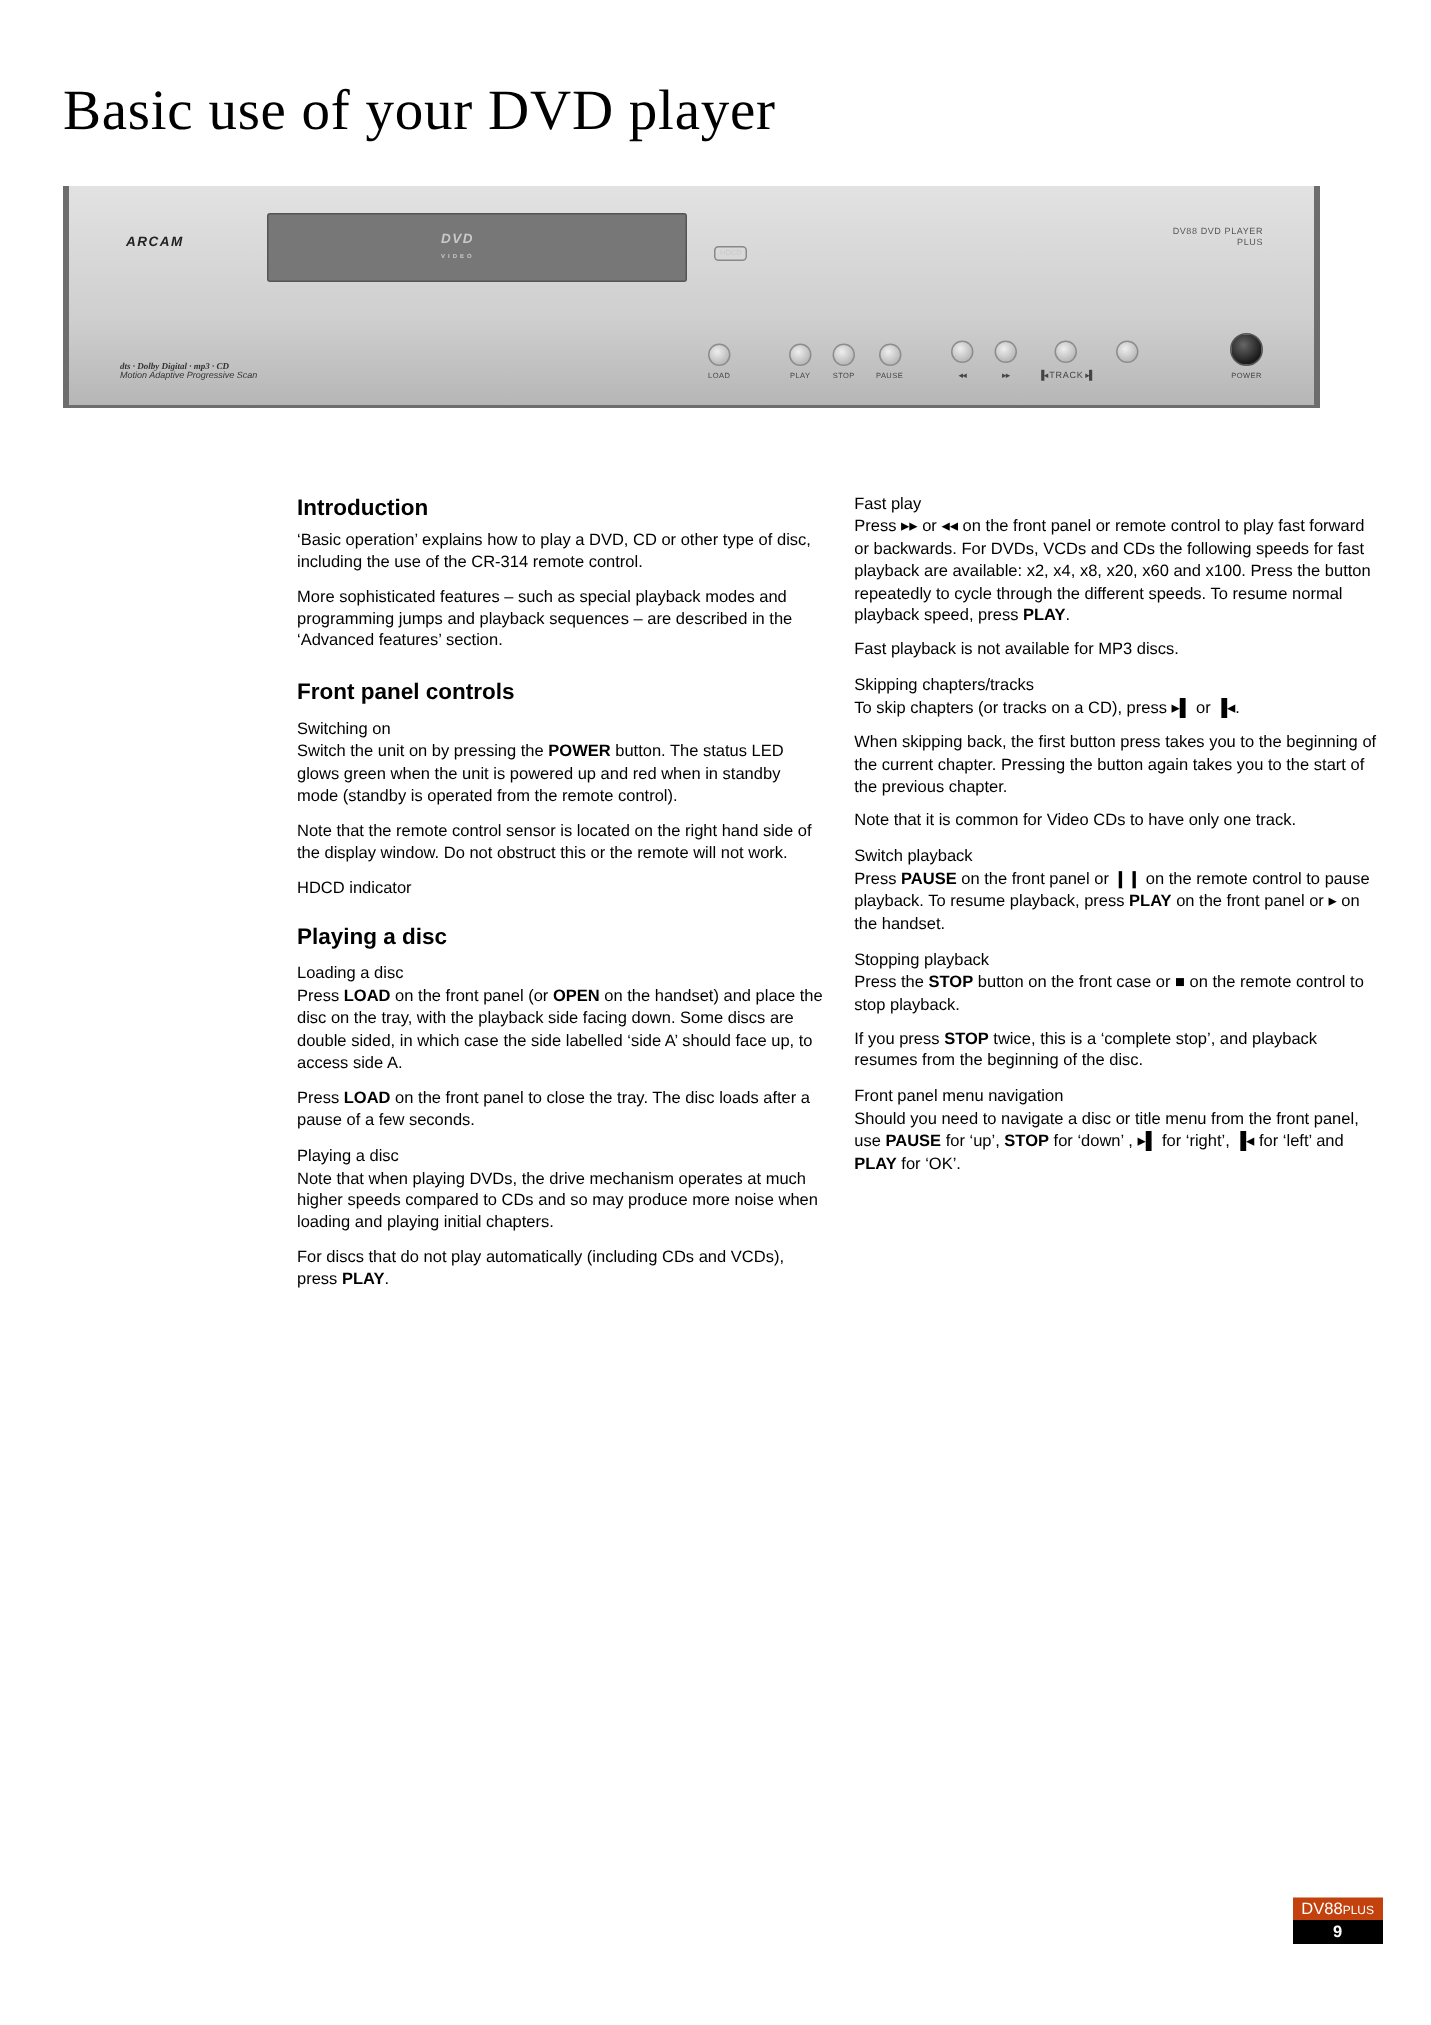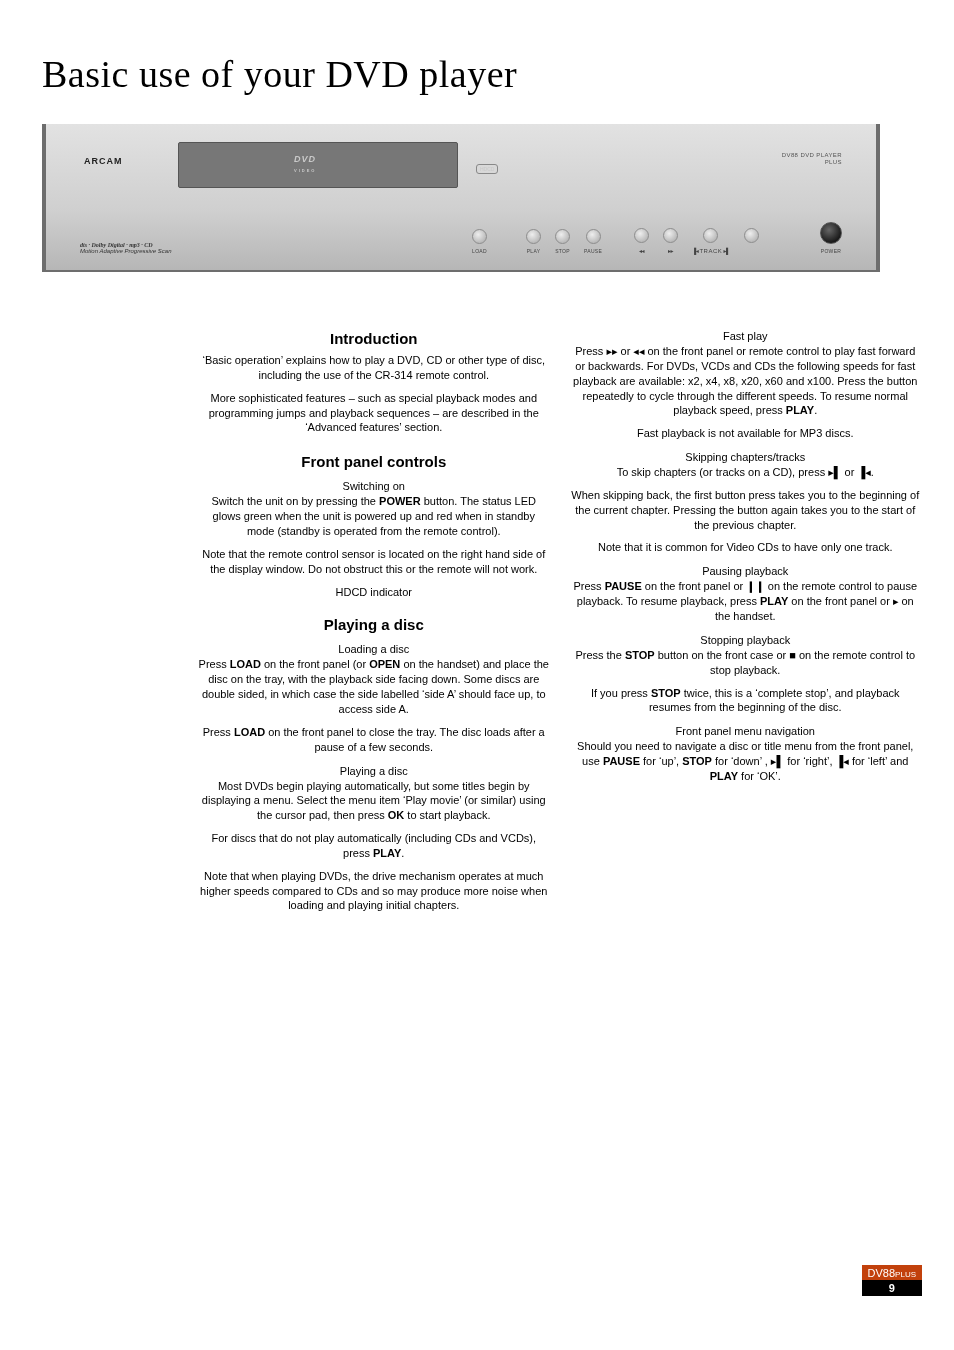--- a/index.html
+++ b/index.html
@@ -30,20 +30,21 @@
     position: relative;
     font-family: Arial, sans-serif;
   }
   .device .brand {
     position: absolute;
     left: 38px; top: 32px;
     font-size: 9px;
     font-weight: 700;
     letter-spacing: 1px;
     color: #222;
+    font-style: italic;
   }
   .device .tray {
     position: absolute;
     left: 132px; top: 18px;
     width: 280px; height: 46px;
     background: #777;
     border: 1px solid #555;
     border-radius: 2px;
   }
   .device .tray-logo {
@@ -97,21 +98,20 @@
     border: 1.5px solid #555;
   }
   .device .plabel { font-size: 5px; letter-spacing: 0.3px; color: #444; white-space: nowrap; }
   .device .picon { font-size: 6px; color: #444; letter-spacing: -0.5px; }
 
   
   .content {
     margin: 58px 33px 0 42px;
     display: flex;
     gap: 20px;
-    text-align: center;
   }
   .col { flex: 1; min-width: 0; }
   .col.leftpad { margin-left: 156px; }
   .content h2 {
     font-size: 15px;
     font-weight: 700;
     margin-bottom: 6px;
     color: #000;
   }
   .content h3 {
@@ -235,36 +235,35 @@
 
     <h3>HDCD indicator</h3>
 
     <h2 class="h2top">Playing a disc</h2>
 
     <h3>Loading a disc</h3>
     <p><span>Press </span><strong>LOAD</strong><span> on the front panel (or </span><strong>OPEN</strong><span> on the handset) and place the disc on the tray, with the playback side facing down. Some discs are double sided, in which case the side labelled ‘side A’ should face up, to access side A.</span></p>
     <p><span>Press </span><strong>LOAD</strong><span> on the front panel to close the tray. The disc loads after a pause of a few seconds.</span></p>
 
     <h3>Playing a disc</h3>
-    <p><span>Most DVDs begin playing automatically, but some titles begin by displaying a menu. Select the menu item ‘Play movie’ (or similar) using the cursor pad, then press </span><strong>OK</strong><span> to start playback.</span></p>
+    <p>Note that when playing DVDs, the drive mechanism operates at much higher speeds compared to CDs and so may produce more noise when loading and playing initial chapters.</p>
     <p><span>For discs that do not play automatically (including CDs and VCDs), press </span><strong>PLAY</strong><span>.</span></p>
-    <p>Note that when playing DVDs, the drive mechanism operates at much higher speeds compared to CDs and so may produce more noise when loading and playing initial chapters.</p>
   </div>
 
   <div class="col">
     <h3 style="margin-top:0">Fast play</h3>
     <p><span>Press </span><span class="glyph">▸▸</span><span> or </span><span class="glyph">◂◂</span><span> on the front panel or remote control to play fast forward or backwards. For DVDs, VCDs and CDs the following speeds for fast playback are available: x2, x4, x8, x20, x60 and x100. Press the button repeatedly to cycle through the different speeds. To resume normal playback speed, press </span><strong>PLAY</strong><span>.</span></p>
     <p>Fast playback is not available for MP3 discs.</p>
 
     <h3>Skipping chapters/tracks</h3>
     <p><span>To skip chapters (or tracks on a CD), press </span><span class="glyph">▸▌</span><span> or </span><span class="glyph">▐◂</span><span>.</span></p>
     <p>When skipping back, the first button press takes you to the beginning of the current chapter. Pressing the button again takes you to the start of the previous chapter.</p>
     <p>Note that it is common for Video CDs to have only one track.</p>
 
-    <h3>Pausing playback</h3>
+    <h3>Switch playback</h3>
     <p><span>Press </span><strong>PAUSE</strong><span> on the front panel or </span><strong class="glyph">❙❙</strong><span> on the remote control to pause playback. To resume playback, press </span><strong>PLAY</strong><span> on the front panel or </span><span class="glyph">▸</span><span> on the handset.</span></p>
 
     <h3>Stopping playback</h3>
     <p><span>Press the </span><strong>STOP</strong><span> button on the front case or </span><span class="glyph">■</span><span> on the remote control to stop playback.</span></p>
     <p><span>If you press </span><strong>STOP</strong><span> twice, this is a ‘complete stop’, and playback resumes from the beginning of the disc.</span></p>
 
     <h3>Front panel menu navigation</h3>
     <p><span>Should you need to navigate a disc or title menu from the front panel, use </span><strong>PAUSE</strong><span> for ‘up’, </span><strong>STOP</strong><span> for ‘down’ , </span><span class="glyph">▸▌</span><span> for ‘right’, </span><span class="glyph">▐◂</span><span> for ‘left’ and </span><strong>PLAY</strong><span> for ‘OK’.</span></p>
   </div>
 </div>

